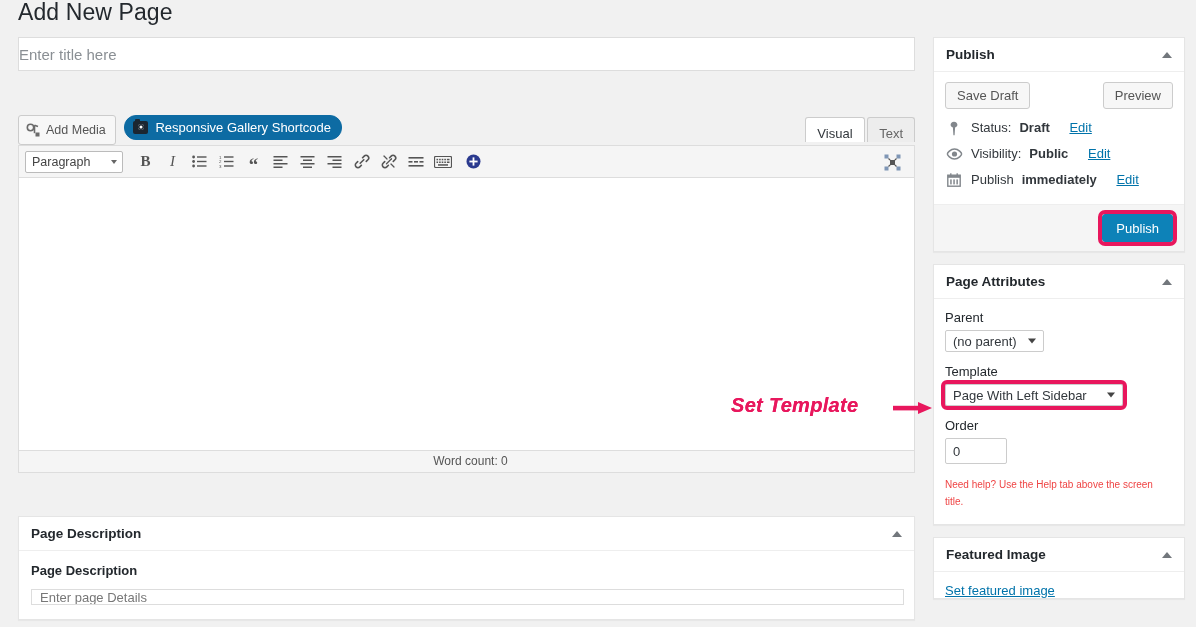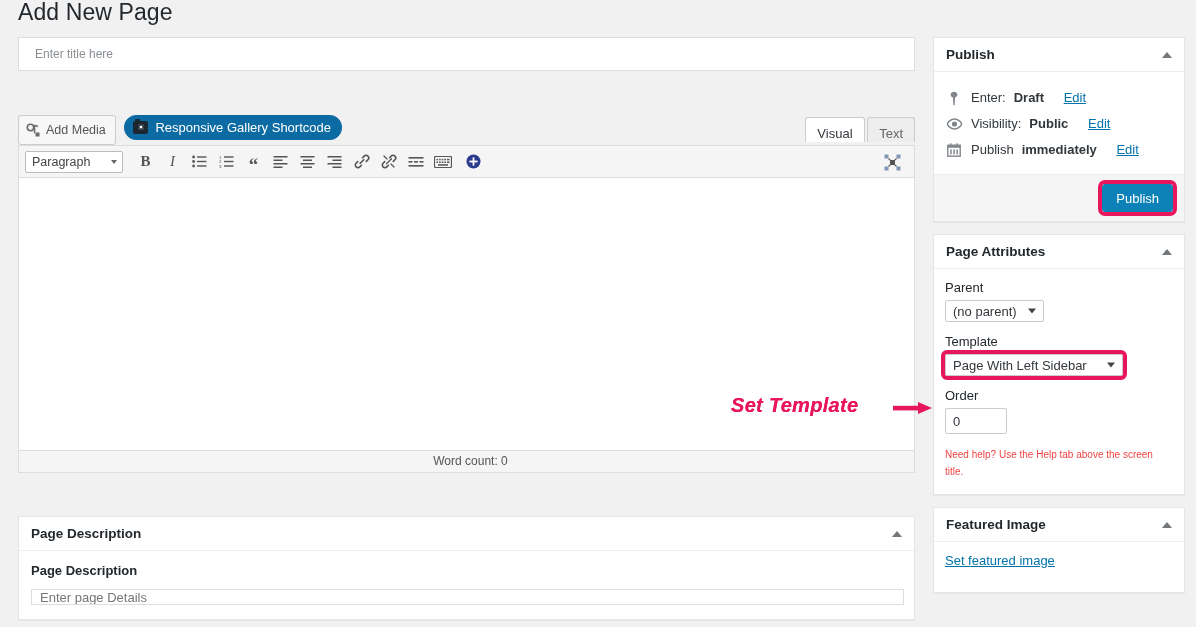--- a/index.html
+++ b/index.html
@@ -21,22 +21,22 @@
     line-height: 29px; letter-spacing: .1px;
   }
 
   
   .main-col { position: absolute; left: 18px; top: 37px; width: 897px; }
 
   .title-input {
     display: block; width: 897px; height: 34px;
     border: 1px solid #ddd; background: #fff;
     font-family: "Liberation Sans", sans-serif;
-    font-size: 12px; color: #72777c;
-    padding: 3px 16px; outline: none;
+    font-size: 15px; color: #72777c;
+    padding: 3px 0; outline: none;
   }
   .title-input::placeholder { color: #8a8f94; opacity: 1; }
 
   
   .media-row { position: relative; margin-top: 44px; height: 30px; }
   .btn-addmedia {
     display: inline-flex; align-items: center; gap: 5px;
     height: 30px; padding: 0 9px 0 7px;
     background: #f7f7f7; border: 1px solid #ccc; border-radius: 3px;
     color: #555; font-size: 12.5px; cursor: pointer;
@@ -185,21 +185,21 @@
   .sel-parent { min-width: 97px; margin-bottom: 12px; }
   .sel-template { width: 178px; margin-bottom: 12px; outline: 4px solid #e8175d; }
   .order-input {
     width: 62px; height: 26px; border: 1px solid #ccc; background:#fff;
     border-radius: 2px; padding: 0 7px; font-size: 13px; color: #32373c;
     font-family: "Liberation Sans", sans-serif; outline: none; margin-bottom: 12px;
     display:block;
   }
   .attr-help { font-size: 10px; color: #ef4444; line-height: 17px; }
 
-  .feat-body { padding: 11px 11px 24px; }
+  .feat-body { padding: 11px 11px 0; }
   .feat-body a { color: #0073aa; text-decoration: underline; font-size: 13px; cursor: pointer; }
 
   
   .annot-text {
     position: absolute; left: 731px; top: 394px;
     font-size: 20px; font-weight: 700; font-style: italic;
     color: #e8175d; letter-spacing: .3px;
     -webkit-text-stroke: 3px #ffffff;
     paint-order: stroke fill;
     white-space: nowrap;
@@ -399,28 +399,32 @@
 
   <div class="sidebar">
 
     <div class="panel">
       <div class="panel-head">
         <h3>Publish</h3>
         <span class="toggle-arrow"></span>
       </div>
 
       <div class="publish-body">
+        <div class="pub-btnrow">
+          <button class="btn-sec">Save Draft</button>
+          <button class="btn-sec">Preview</button>
+        </div>
 
         <div class="pub-line">
           <span class="pub-ico">
             <svg width="12" height="15" viewBox="0 0 12 15">
               <path d="M6 0.8 C3.8 0.8 2.6 2.3 2.6 3.8 C2.6 5.2 3.6 6.1 4.9 6.5 L5.4 14.2 L6.6 14.2 L7.1 6.5 C8.4 6.1 9.4 5.2 9.4 3.8 C9.4 2.3 8.2 0.8 6 0.8 Z" fill="#82878c"></path>
             </svg>
           </span>
-          <span>Enter: </span><b>Draft</b>&nbsp;<a>Edit</a>
+          <span>Status: </span><b>Draft</b>&nbsp;<a>Edit</a>
         </div>
 
         <div class="pub-line">
           <span class="pub-ico">
             <svg width="17" height="12" viewBox="0 0 17 12">
               <path d="M8.5 1 C4.3 1 1.4 5 1.4 6 C1.4 7 4.3 11 8.5 11 C12.7 11 15.6 7 15.6 6 C15.6 5 12.7 1 8.5 1 Z" fill="none" stroke="#82878c" stroke-width="1.5"></path>
               <circle cx="8.5" cy="6" r="2.6" fill="#82878c"></circle>
             </svg>
           </span>
           <span>Visibility: </span><b>Public</b>&nbsp;<a>Edit</a>

